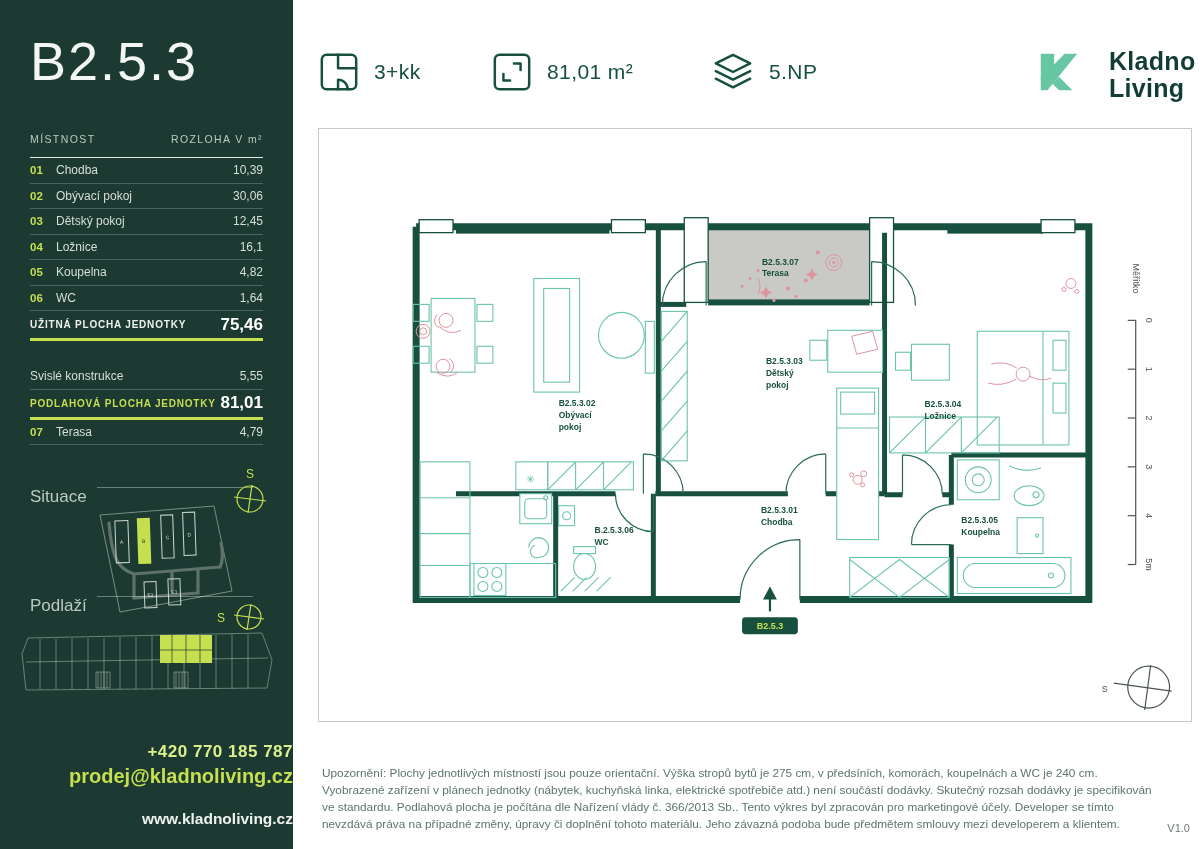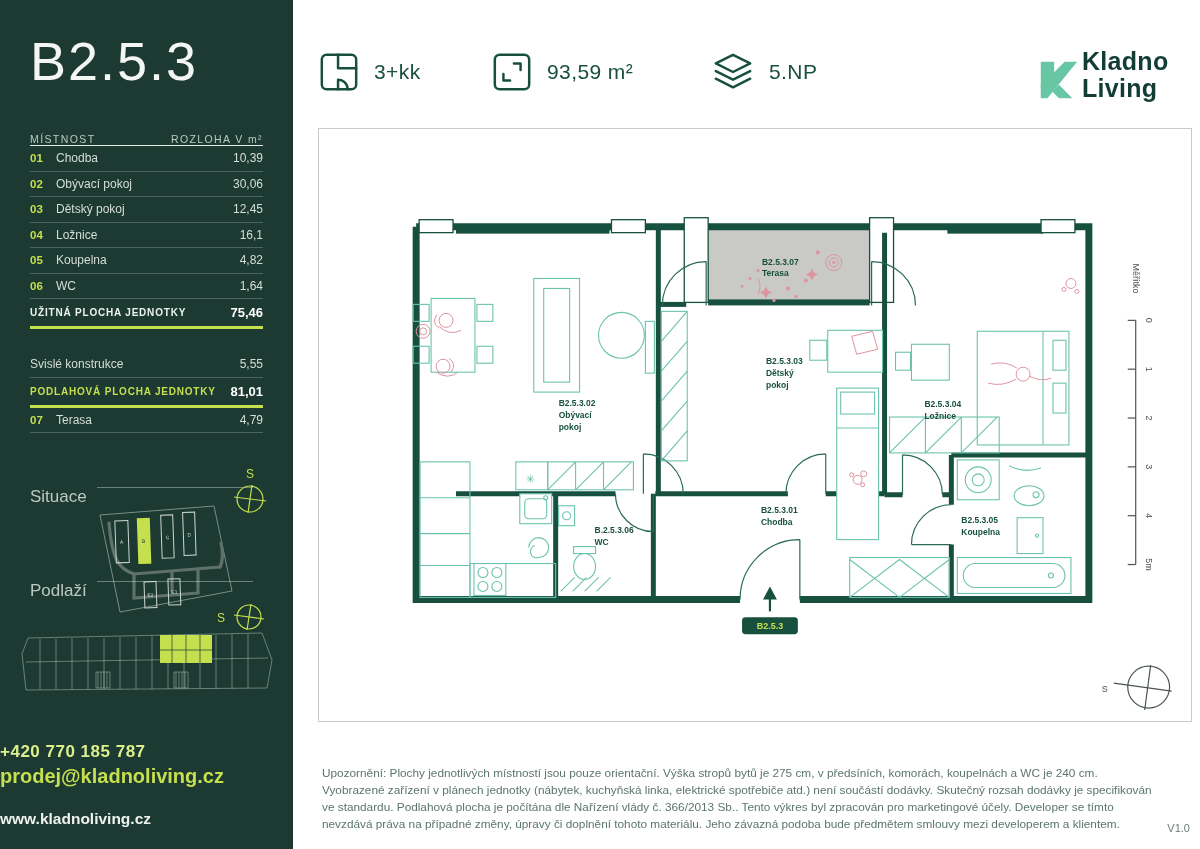--- a/index.html
+++ b/index.html
@@ -3,43 +3,43 @@
 <meta charset="utf-8">
 <style>
   html,body{margin:0;padding:0;background:#ffffff;font-family:"Liberation Sans",sans-serif;}
   .page{position:relative;width:1200px;height:849px;overflow:hidden;background:#fff;}
 
   
   .sidebar{position:absolute;left:0;top:0;width:293px;height:849px;background:#1c3a31;color:#d6ded8;}
   .s-title{position:absolute;left:30px;top:30px;font-size:54px;font-weight:500;letter-spacing:2px;color:#f3f6f3;}
   .s-table{position:absolute;left:30px;top:133px;width:233px;font-size:12px;}
   .t-head{display:flex;justify-content:space-between;font-size:10.5px;letter-spacing:1.4px;color:#bcc9c3;
-          padding-bottom:0;border-bottom:1.5px solid #e6eae7;}
+          padding-bottom:12px;border-bottom:1.5px solid #e6eae7;}
   .t-row{display:flex;align-items:center;height:24.5px;border-bottom:1px solid rgba(255,255,255,0.22);}
   .t-num{width:26px;color:#c6df4f;font-weight:700;font-size:11.5px;}
   .t-name{flex:1;color:#d6ded8;}
   .t-val{color:#d6ded8;}
   .t-total{display:flex;align-items:center;height:27px;border-bottom:3px solid #c6df4f;}
   .t-total .lbl{flex:1;font-size:10px;font-weight:700;letter-spacing:0.8px;color:#eef2ee;}
-  .t-total .val{font-size:13px;font-weight:700;color:#fff;}
+  .t-total .val{font-size:17px;font-weight:700;color:#fff;}
   .t-total.accent .lbl{color:#c6df4f;}
   .t-gap{height:23px;}
   .sec-row{position:absolute;left:30px;width:233px;display:flex;align-items:flex-start;color:#bcc9c3;font-size:17px;}
   .sec-row .line{flex:1;height:1px;background:rgba(255,255,255,0.35);margin:0 10px;}
   .compassA{position:absolute;right:22px;}
-  .contact{position:absolute;left:0;top:742px;width:293px;text-align:left;}
+  .contact{position:absolute;left:0;top:742px;width:293px;text-align:right;}
   .c-phone{font-size:17px;font-weight:700;color:#dcef8d;letter-spacing:0.5px;}
   .c-mail{font-size:20px;font-weight:700;color:#c6df4f;margin-top:3px;}
   .c-web{font-size:15.5px;font-weight:700;color:#eef2ee;margin-top:22px;}
 
   
   .main{position:absolute;left:293px;top:0;width:907px;height:849px;}
   .spec{position:absolute;display:flex;align-items:center;gap:14px;top:50px;height:44px;}
   .spec-label{font-size:21px;font-weight:500;color:#17503f;letter-spacing:0.4px;text-align:right;}
-  .logo{position:absolute;left:742px;top:48px;display:flex;align-items:flex-end;gap:1px;}
+  .logo{position:absolute;left:742px;top:48px;display:flex;align-items:flex-start;gap:28px;}
   .logo-text{font-size:25px;font-weight:700;color:#123d34;line-height:1.08;letter-spacing:0.3px;}
   .planbox{position:absolute;left:25px;top:128px;width:874px;height:594px;border:1px solid #c9c9c9;box-sizing:border-box;}
   .disclaimer{position:absolute;left:29px;top:753px;width:840px;font-size:11.8px;line-height:1.45;color:#5c7570;}
   .version{position:absolute;right:10px;top:822px;font-size:11px;color:#6e7a76;}
 
   
   .wall7{stroke:#17503f;stroke-width:7;fill:none;}
   .wall5{stroke:#17503f;stroke-width:5;fill:none;}
   .door{stroke:#2a6a58;stroke-width:1.2;fill:none;}
   .pillar{fill:#ffffff;stroke:#17503f;stroke-width:1.3;}
@@ -155,21 +155,21 @@
         <rect class="site-b" x="87" y="76" width="12" height="26"></rect>
         <text class="site-letter" x="42" y="39" text-anchor="middle">A</text>
         <text class="site-letter" x="64" y="39" text-anchor="middle" fill="#1c3a31" style="fill:#1c3a31">B</text>
         <text class="site-letter" x="88" y="36" text-anchor="middle">C</text>
         <text class="site-letter" x="110" y="34" text-anchor="middle">D</text>
         <text class="site-letter" x="69" y="93" text-anchor="middle">E2</text>
         <text class="site-letter" x="93" y="91" text-anchor="middle">E1</text>
       </g>
     </svg>
 
-    <div class="sec-row" style="top:581px;">
+    <div class="sec-row" style="top:596px;">
       <span>Podlaží</span>
       <span class="line"></span>
     </div>
     <svg class="compassA" style="top:600px;" width="58" height="34" viewBox="0 0 58 34">
       <text class="cmp-s" x="8" y="22" text-anchor="middle">S</text>
       <circle class="cmp" cx="36" cy="17" r="12"></circle>
       <line class="cmp" x1="21" y1="15" x2="51" y2="19"></line>
       <line class="cmp" x1="38" y1="4" x2="34" y2="30"></line>
     </svg>
     <svg style="position:absolute;left:16px;top:630px;" width="262" height="68" viewBox="0 0 262 68">
@@ -204,21 +204,21 @@
     </div>
 
     <div class="spec" style="left:198px;">
       <svg width="42" height="42" viewBox="0 0 44 44">
         <g stroke="#17503f" stroke-width="2.6" fill="none" stroke-linecap="round" stroke-linejoin="round">
           <rect x="4" y="4" width="36" height="36" rx="5"></rect>
           <path d="M13,24 V31 H20"></path>
           <path d="M24,13 H31 V20"></path>
         </g>
       </svg>
-      <span class="spec-label">93,59 m²</span>
+      <span class="spec-label">81,01 m²</span>
     </div>
 
     <div class="spec" style="left:418px;">
       <svg width="44" height="42" viewBox="0 0 44 44">
         <g stroke="#17503f" stroke-width="2.6" fill="none" stroke-linecap="round" stroke-linejoin="round">
           <path d="M22,4 L40,13 L22,22 L4,13 Z"></path>
           <path d="M4,21 L22,30 L40,21"></path>
           <path d="M4,29 L22,38 L40,29"></path>
         </g>
       </svg>

